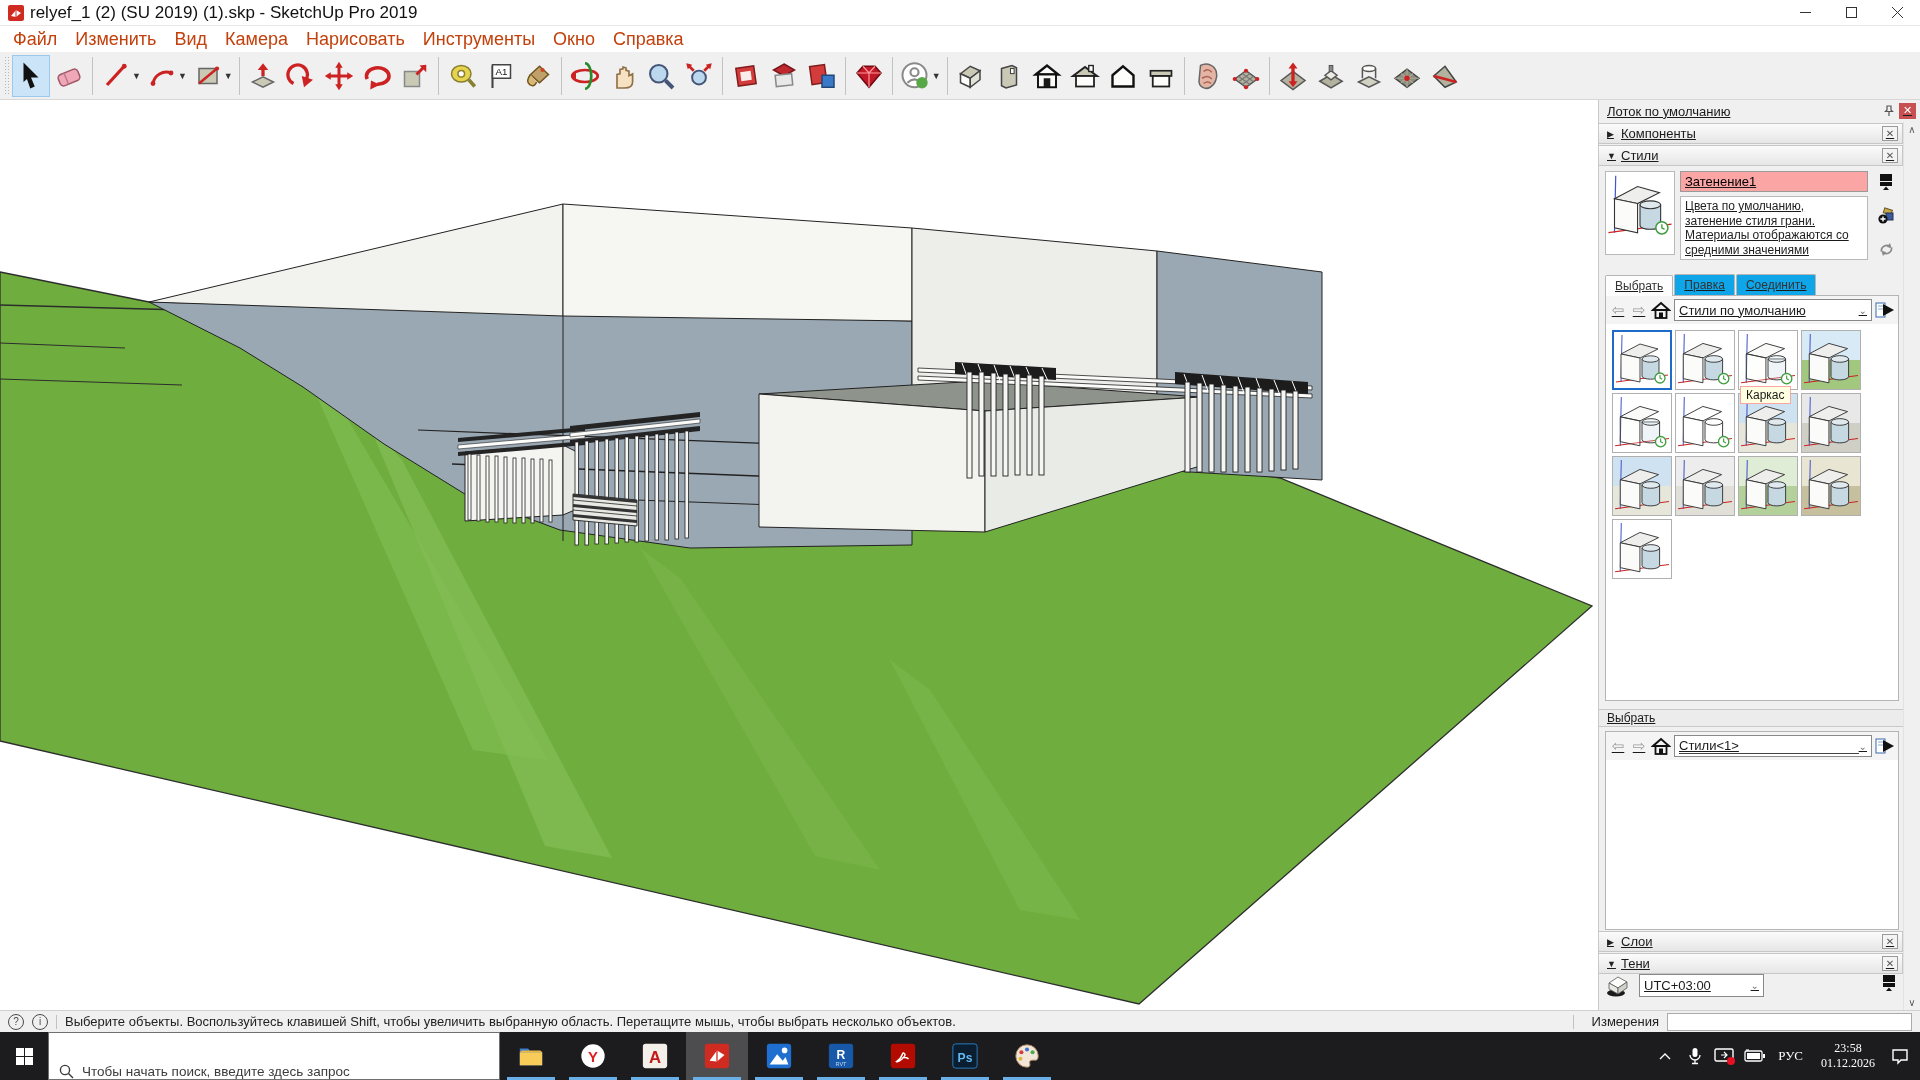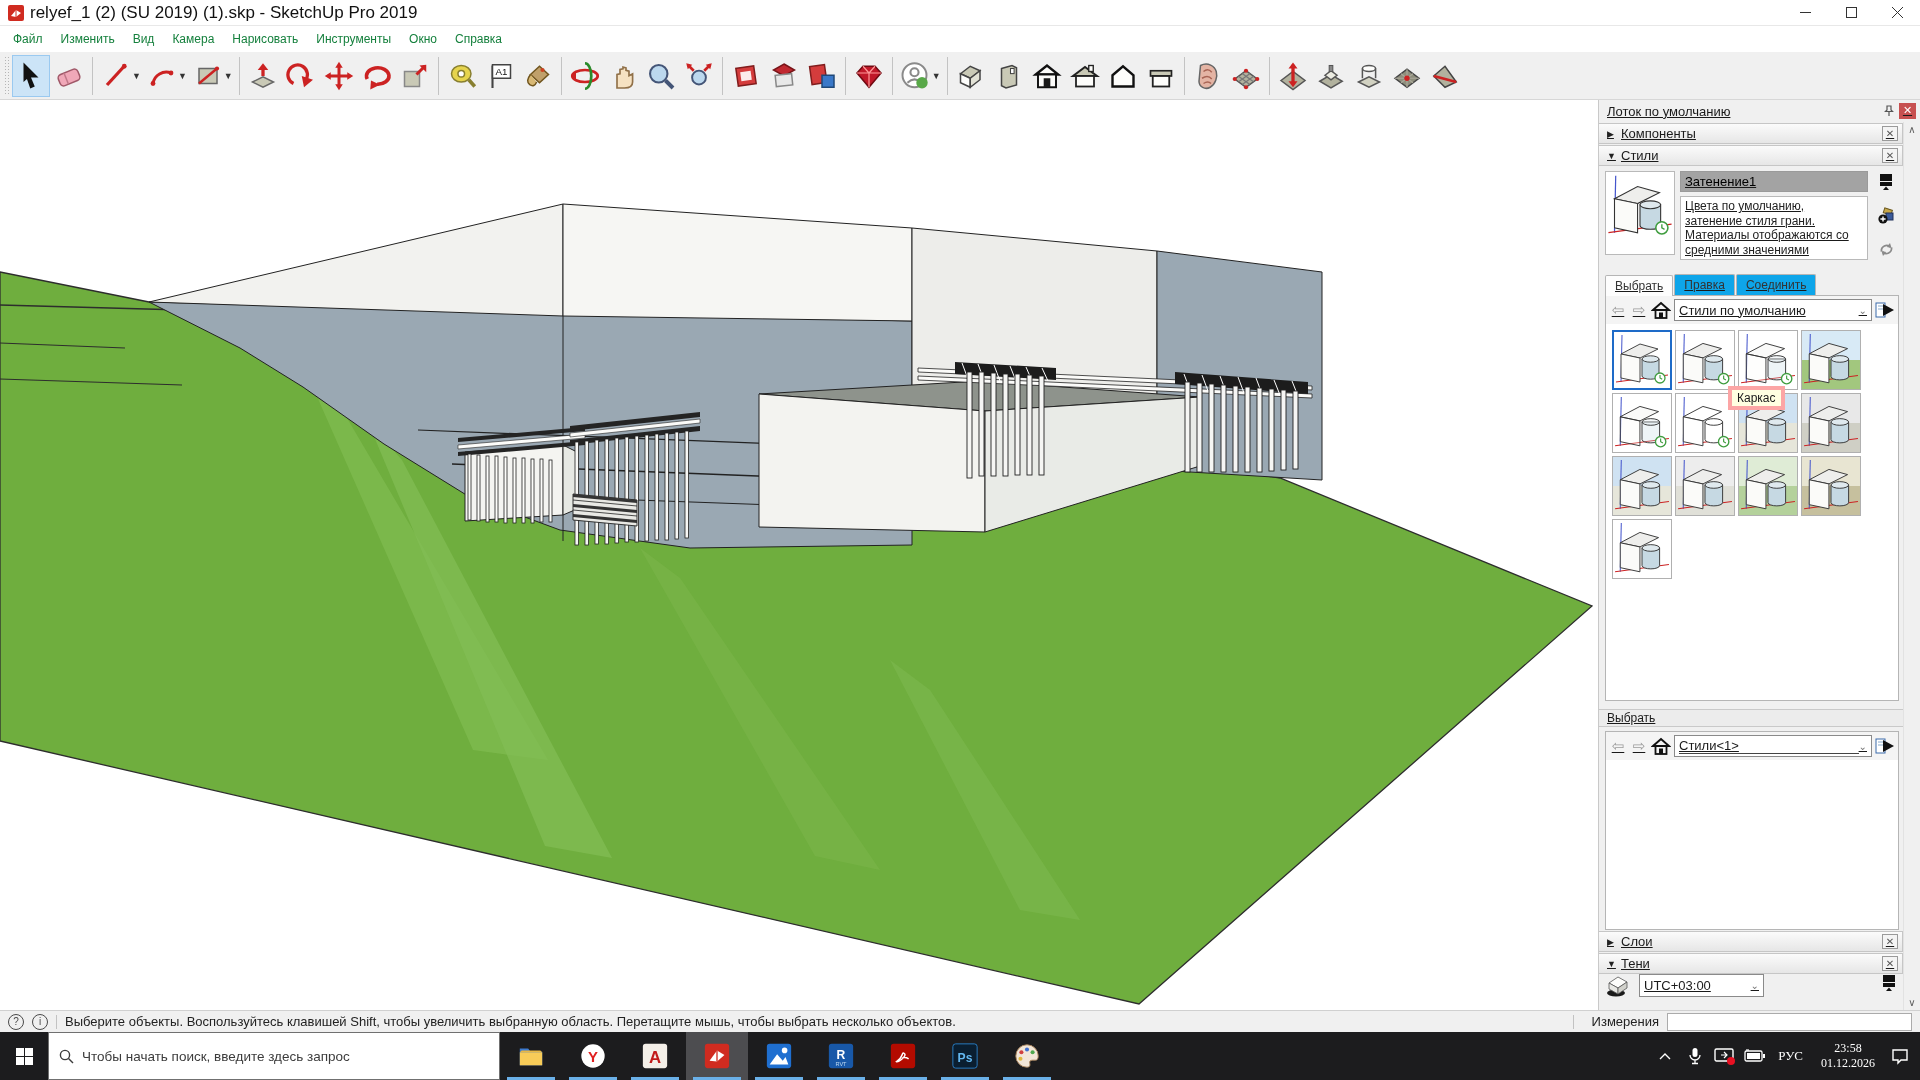--- a/index.html
+++ b/index.html
@@ -11,21 +11,21 @@
   .titlebar { height:26px; background:#ffffff; display:flex; align-items:center;
     border-bottom:1px solid #e8e8e8; }
   .titlebar .appico { width:16px; height:16px; margin:0 6px 0 8px; }
   .titlebar .title { font-size:17px; color:#111; }
   .titlebar .spacer { flex:1; }
   .wbtn { width:46px; height:26px; display:flex; align-items:center; justify-content:center; }
   .wbtn svg { display:block; }
 
   
   .menubar { height:26px; background:#ffffff; display:flex; align-items:center; padding-left:4px; }
-  .menu-item { font-size:12px; color:#15803d; padding:4px 9px; cursor:default; }
+  .menu-item { font-size:18px; color:#c2410c; padding:4px 9px; cursor:default; }
 
   
   .toolbar { height:48px; background:#f0f0f0; border-bottom:1px solid #d7d7d7;
     display:flex; align-items:center; padding-left:2px; }
   .tb-handle { width:6px; height:40px; margin:0 2px;
     background-image:radial-gradient(#b5b5b5 1px, transparent 1px); background-size:3px 3px; }
   .tb-group { display:flex; align-items:center; height:100%; }
   .tb-sep { width:1px; height:38px; background:#c3c3c3; margin:0 4px; }
   .tb-btn { width:38px; height:42px; display:flex; align-items:center; justify-content:center;
     border:1px solid transparent; position:relative; }
@@ -49,21 +49,21 @@
   .secbar { height:21px; background:linear-gradient(#fbfbfb,#e6e6e6); border:1px solid #c6c6c6;
     border-left:none; display:flex; align-items:center; padding:0 4px 0 8px; margin-top:1px; }
   .secbar .arr { font-size:9px; width:14px; color:#222; }
   .secbar .lbl { flex:1; font-size:13px; }
   .xbox { width:16px; height:15px; border:1px solid #9a9a9a; background:#f4f4f4; color:#555;
     font-size:10px; line-height:13px; text-align:center; }
 
   .styles-editor { display:flex; padding:5px 4px 4px 6px; gap:5px; }
   .se-thumb { width:70px; height:84px; background:#fff; border:1px solid #b9b9b9; }
   .se-mid { flex:1; display:flex; flex-direction:column; gap:4px; }
-  .se-name { height:21px; border:1px solid #9a9a9a; background:#a3a3a3; font-size:13px; padding:0 4px;
+  .se-name { height:21px; border:1px solid #9a9a9a; background:#fca5a5; font-size:13px; padding:0 4px;
     font-family:"Liberation Sans",sans-serif; width:100%; }
   .se-desc { flex:1; border:1px solid #b9b9b9; background:#fff; font-size:12px; line-height:14.5px;
     padding:2px 4px; height:58px; overflow:hidden; color:#222; }
   .se-icons { width:26px; display:flex; flex-direction:column; align-items:center;
     justify-content:space-between; padding:2px 0; }
 
   .tabs-row { display:flex; margin:10px 4px 0 6px; }
   .tab { font-size:12px; padding:3px 9px 2px; border:1px solid #b5b5b5; border-bottom:none;
     background:#0ea5e9; color:#333; margin-right:1px; border-radius:2px 2px 0 0; }
   .tab.active { background:#fdfdfd; position:relative; top:1px; padding-bottom:3px; }
@@ -74,21 +74,21 @@
   .combo { flex:1; height:22px; border:1px solid #8a8a8a; background:#fff; display:flex;
     align-items:center; font-size:13px; padding:0 4px; position:relative; }
   .combo .val { flex:1; white-space:nowrap; overflow:hidden; }
   .combo .val.underlined { border-bottom:1px solid #444; }
   .combo .chev { color:#777; font-size:10px; }
   .thumb-list { background:#fff; height:376px; position:relative; padding:6px; }
   .tgrid { display:grid; grid-template-columns:repeat(4,60px); gap:3px; }
   .thumb { width:60px; height:60px; border:1px solid #b0b0b0; background:#fff; }
   .thumb.selected { border:2px solid #1e6bc8; }
   .thumb svg { display:block; width:100%; height:100%; }
-  .tooltip { position:absolute; left:122px; top:62px; background:#ffffe1; border:4px solid #fca5a5;
+  .tooltip { position:absolute; left:134px; top:62px; background:#ffffe1; border:1px solid #fca5a5;
     font-size:12px; padding:1px 5px; z-index:5; }
 
   .mini-hdr { height:18px; background:#ececec; border-top:1px solid #c9c9c9; border-bottom:1px solid #c9c9c9;
     font-size:12px; display:flex; align-items:center; padding:0 8px; margin-top:8px; }
   .browser2 { margin:4px 4px 0 6px; border:1px solid #b5b5b5; display:flex; flex-direction:column; flex:1; min-height:0;}
   .browser2 .empty { flex:1; background:#fff; }
 
   .shadow-row { height:36px; display:flex; align-items:flex-start; gap:8px; padding:0 6px; }
   .combo.small { flex:0 0 125px; height:23px; }
 
@@ -103,21 +103,21 @@
   .st-ico { width:16px; height:16px; border:1.4px solid #4a4a4a; border-radius:50%; font-size:10px;
     line-height:13px; text-align:center; color:#4a4a4a; margin-left:8px; }
   .st-div { width:1px; height:14px; background:#c2c2c2; margin:0 8px; }
   .st-msg { flex:1; white-space:nowrap; overflow:hidden; }
   .measure-lbl { font-size:13px; margin:0 8px 0 10px; }
   .measure-input { width:245px; height:18px; border:1px solid #ababab; background:#fff; margin-right:8px; }
 
   
   .taskbar { height:48px; background:#1c1c1e; display:flex; align-items:stretch; color:#fff; }
   .tb-start { width:48px; display:flex; align-items:center; justify-content:center; }
-  .tb-search { width:452px; background:#fff; display:flex; align-items:center; gap:8px;
+  .tb-search { width:452px; background:#fff; display:flex; align-items:flex-end; gap:8px;
     border:1px solid #707070; padding:0 10px; }
   .tb-search span { font-size:13.5px; color:#3c3c3c; }
   .app-cell { width:62px; display:flex; align-items:center; justify-content:center; position:relative; }
   .app-cell.active { background:#4d4d50; }
   .app-cell .underline { position:absolute; bottom:0; left:7px; right:7px; height:3px; background:#6ab0e8; }
   .tb-right { margin-left:auto; display:flex; align-items:center;font-family:Liberation Serif, serif; }
   .tray-ico { width:30px; display:flex; align-items:center; justify-content:center; height:100%; }
   .lang { font-size:13px; padding:0 8px; }
   .clock { text-align:center; font-size:12px; line-height:15px; padding:0 10px; }
   .show-desktop { width:5px; border-left:1px solid #4a4a4a; }

